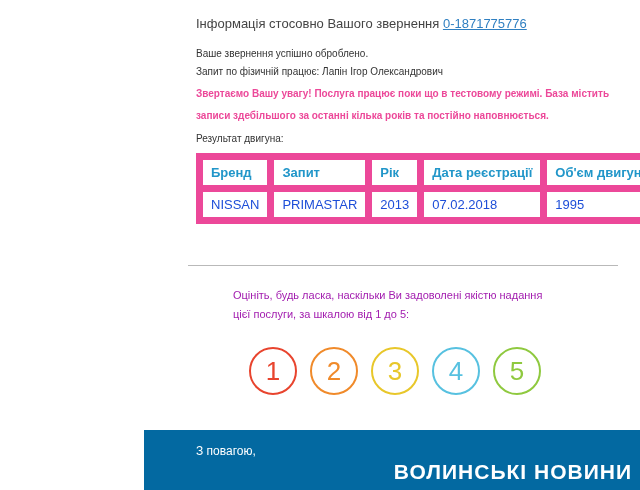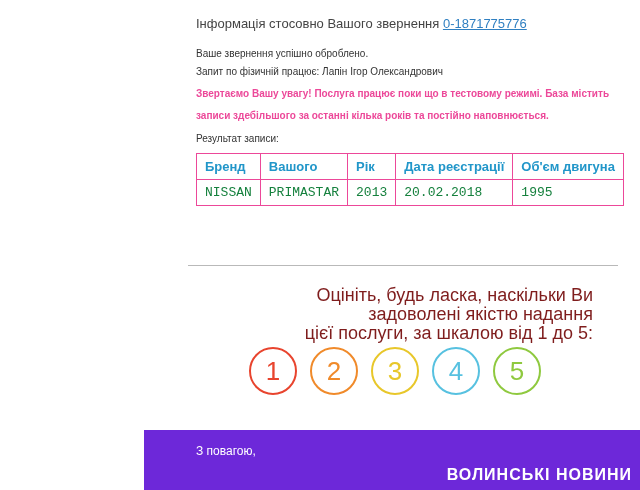--- a/index.html
+++ b/index.html
@@ -53,53 +53,51 @@
   .result-label {
     margin-top: 3px;
     margin-bottom: 6px;
   }
   table.result {
     border-collapse: collapse;
     font-size: 13px;
   }
   table.result th,
   table.result td {
-    border: 1px solid #ec4899;
+    border: 7px solid #ec4899;
     padding: 5px 8px;
     text-align: left;
     font-weight: normal;
     white-space: nowrap;
   }
   table.result th {
     color: #2196c9;
     font-weight: bold;
   }
   table.result td {
-    color: #15803d;
-    font-family: Liberation Mono, monospace;
+    color: #1d4ed8;
   }
   .divider {
     position: absolute;
     left: 188px;
     top: 265px;
     width: 430px;
     height: 1px;
     background: #b9b9b9;
   }
   .rating-block {
     position: absolute;
     left: 233px;
     top: 286px;
     width: 360px;
   }
   .rating-text {
-    font-size: 18px;
-    color: #7f1d1d;
+    font-size: 11px;
+    color: #a21caf;
     line-height: 19px;
-    text-align: right;
   }
   .circles {
     position: absolute;
     left: 249px;
     top: 347px;
     width: 320px;
     display: flex;
     gap: 13px;
   }
   .circle {
@@ -114,73 +112,73 @@
     background: #ffffff;
     box-sizing: border-box;
     cursor: pointer;
   }
   .footer {
     position: absolute;
     left: 144px;
     top: 430px;
     width: 496px;
     height: 60px;
-    background: #6d28d9;
+    background: #0369a1;
   }
   .footer-text {
     position: absolute;
     left: 52px;
     top: 12px;
     color: #ffffff;
     font-size: 12px;
     line-height: 18px;
   }
   .watermark {
     position: absolute;
     right: 8px;
     bottom: 6px;
     color: #ffffff;
-    font-size: 16px;
+    font-size: 21px;
     font-weight: bold;
     letter-spacing: 1px;
     white-space: nowrap;
   }
 </style>
 </head>
 <body>
 
 <div class="page">
 
   <div class="content">
 
     <div class="header-line">
       <span>Інформація стосовно Вашого звернення </span><a href="#">0-1871775776</a>
     </div>
 
     <p class="para">Ваше звернення успішно оброблено.</p>
     <p class="para">Запит по фізичній працює: Лапін Ігор Олександрович</p>
     <p class="para bold-note">Звертаємо Вашу увагу! Послуга працює поки що в тестовому режимі. База містить записи здебільшого за останні кілька років та постійно наповнюється.</p>
-    <p class="para result-label">Результат записи:</p>
+    <p class="para result-label">Результат двигуна:</p>
 
     <table class="result">
       <thead>
         <tr>
           <th>Бренд</th>
-          <th>Вашого</th>
+          <th>Запит</th>
           <th>Рік</th>
           <th>Дата реєстрації</th>
           <th>Об'єм двигуна</th>
         </tr>
       </thead>
       <tbody>
         <tr>
           <td>NISSAN</td>
           <td>PRIMASTAR</td>
           <td>2013</td>
-          <td>20.02.2018</td>
+          <td>07.02.2018</td>
           <td>1995</td>
         </tr>
       </tbody>
     </table>
   </div>
 
   <div class="divider"></div>
 
   <div class="rating-block">
     <div class="rating-text">Оцініть, будь ласка, наскільки Ви задоволені якістю надання</div>

